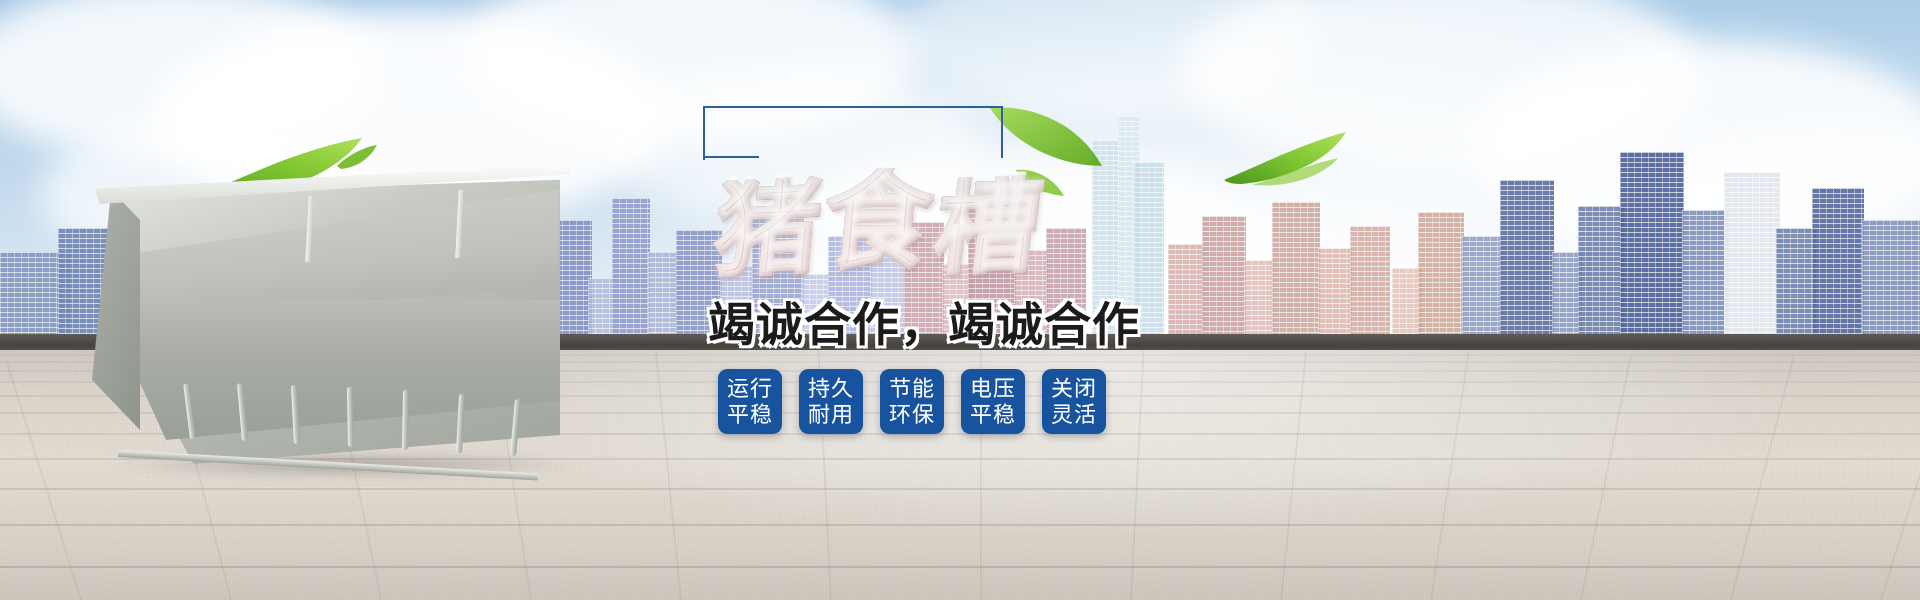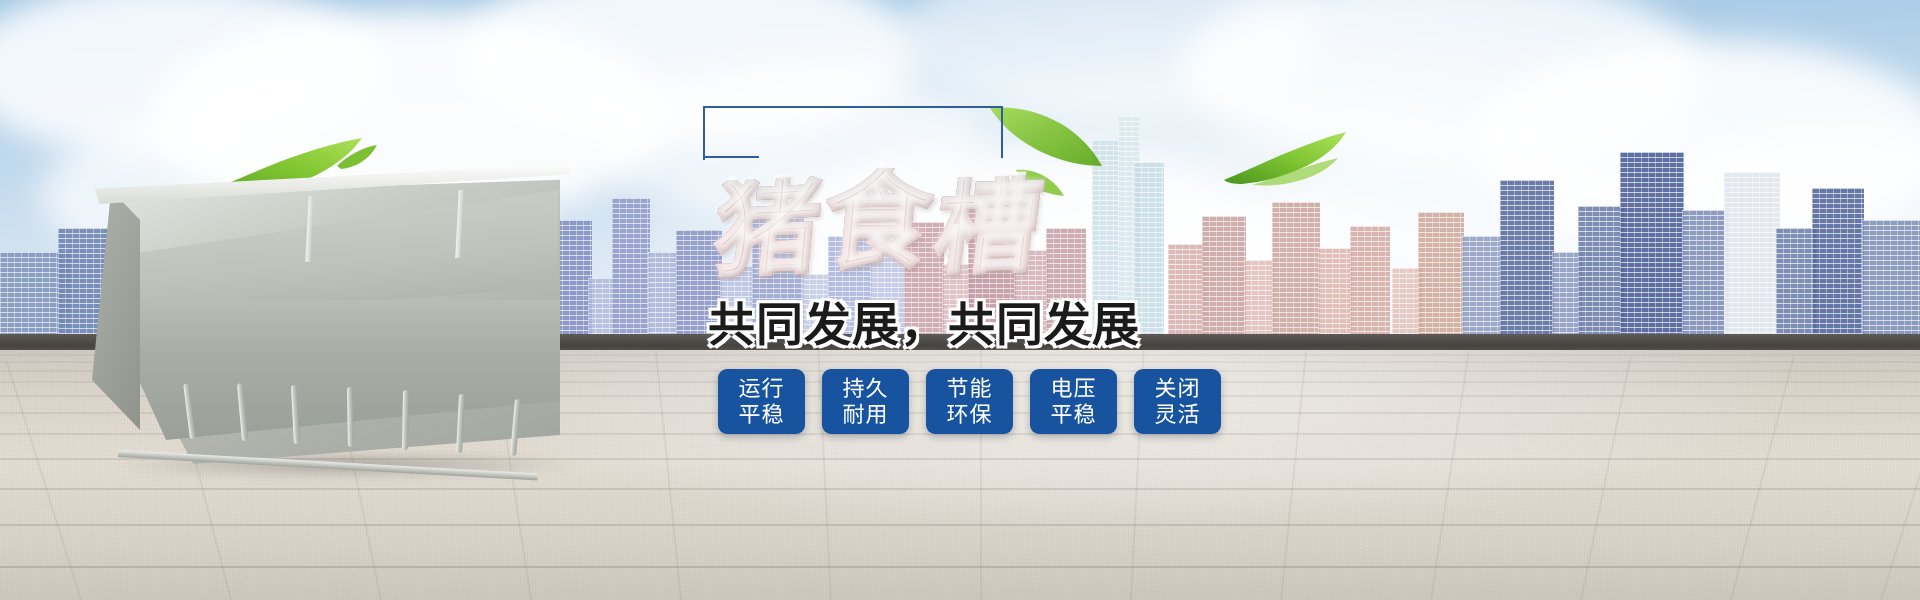--- a/index.html
+++ b/index.html
@@ -144,21 +144,21 @@
     font-weight:bold;font-size:47px;letter-spacing:1px;color:#1b1b1b;
     text-shadow:
       2px 0 0 #fff,-2px 0 0 #fff,0 2px 0 #fff,0 -2px 0 #fff,
       2px 2px 0 #fff,-2px 2px 0 #fff,2px -2px 0 #fff,-2px -2px 0 #fff,
       3px 3px 0 #fff,-3px 3px 0 #fff,3px -3px 0 #fff,-3px -3px 0 #fff;
   }
 
   
   .badges{position:absolute;left:718px;top:369px;display:flex;gap:17px;}
   .badge{
-    width:87px;height:65px;border-radius:9px;
+    width:64px;height:65px;border-radius:9px;
     background:#17539e;
     display:flex;flex-direction:column;align-items:center;justify-content:center;
     color:#fff;font-size:22px;line-height:1.16;letter-spacing:1px;
     font-family:"Liberation Sans","DejaVu Sans",sans-serif;
     box-shadow:0 3px 7px rgba(30,50,80,.30);
   }
   .badge b{font-weight:normal;display:block;}
 </style>
 </head>
 <body>
@@ -406,21 +406,21 @@
   </div>
 
   <div class="frame"></div>
 
   <div class="headline">
     <span>猪</span>
     <span>食</span>
     <span>槽</span>
   </div>
 
-  <div class="subline">共同发展，共同发展</div>
+  <div class="subline">竭诚合作，竭诚合作</div>
 
   <div class="badges">
     <div class="badge">
       <b>运行</b>
       <b>平稳</b>
     </div>
     <div class="badge">
       <b>持久</b>
       <b>耐用</b>
     </div>

